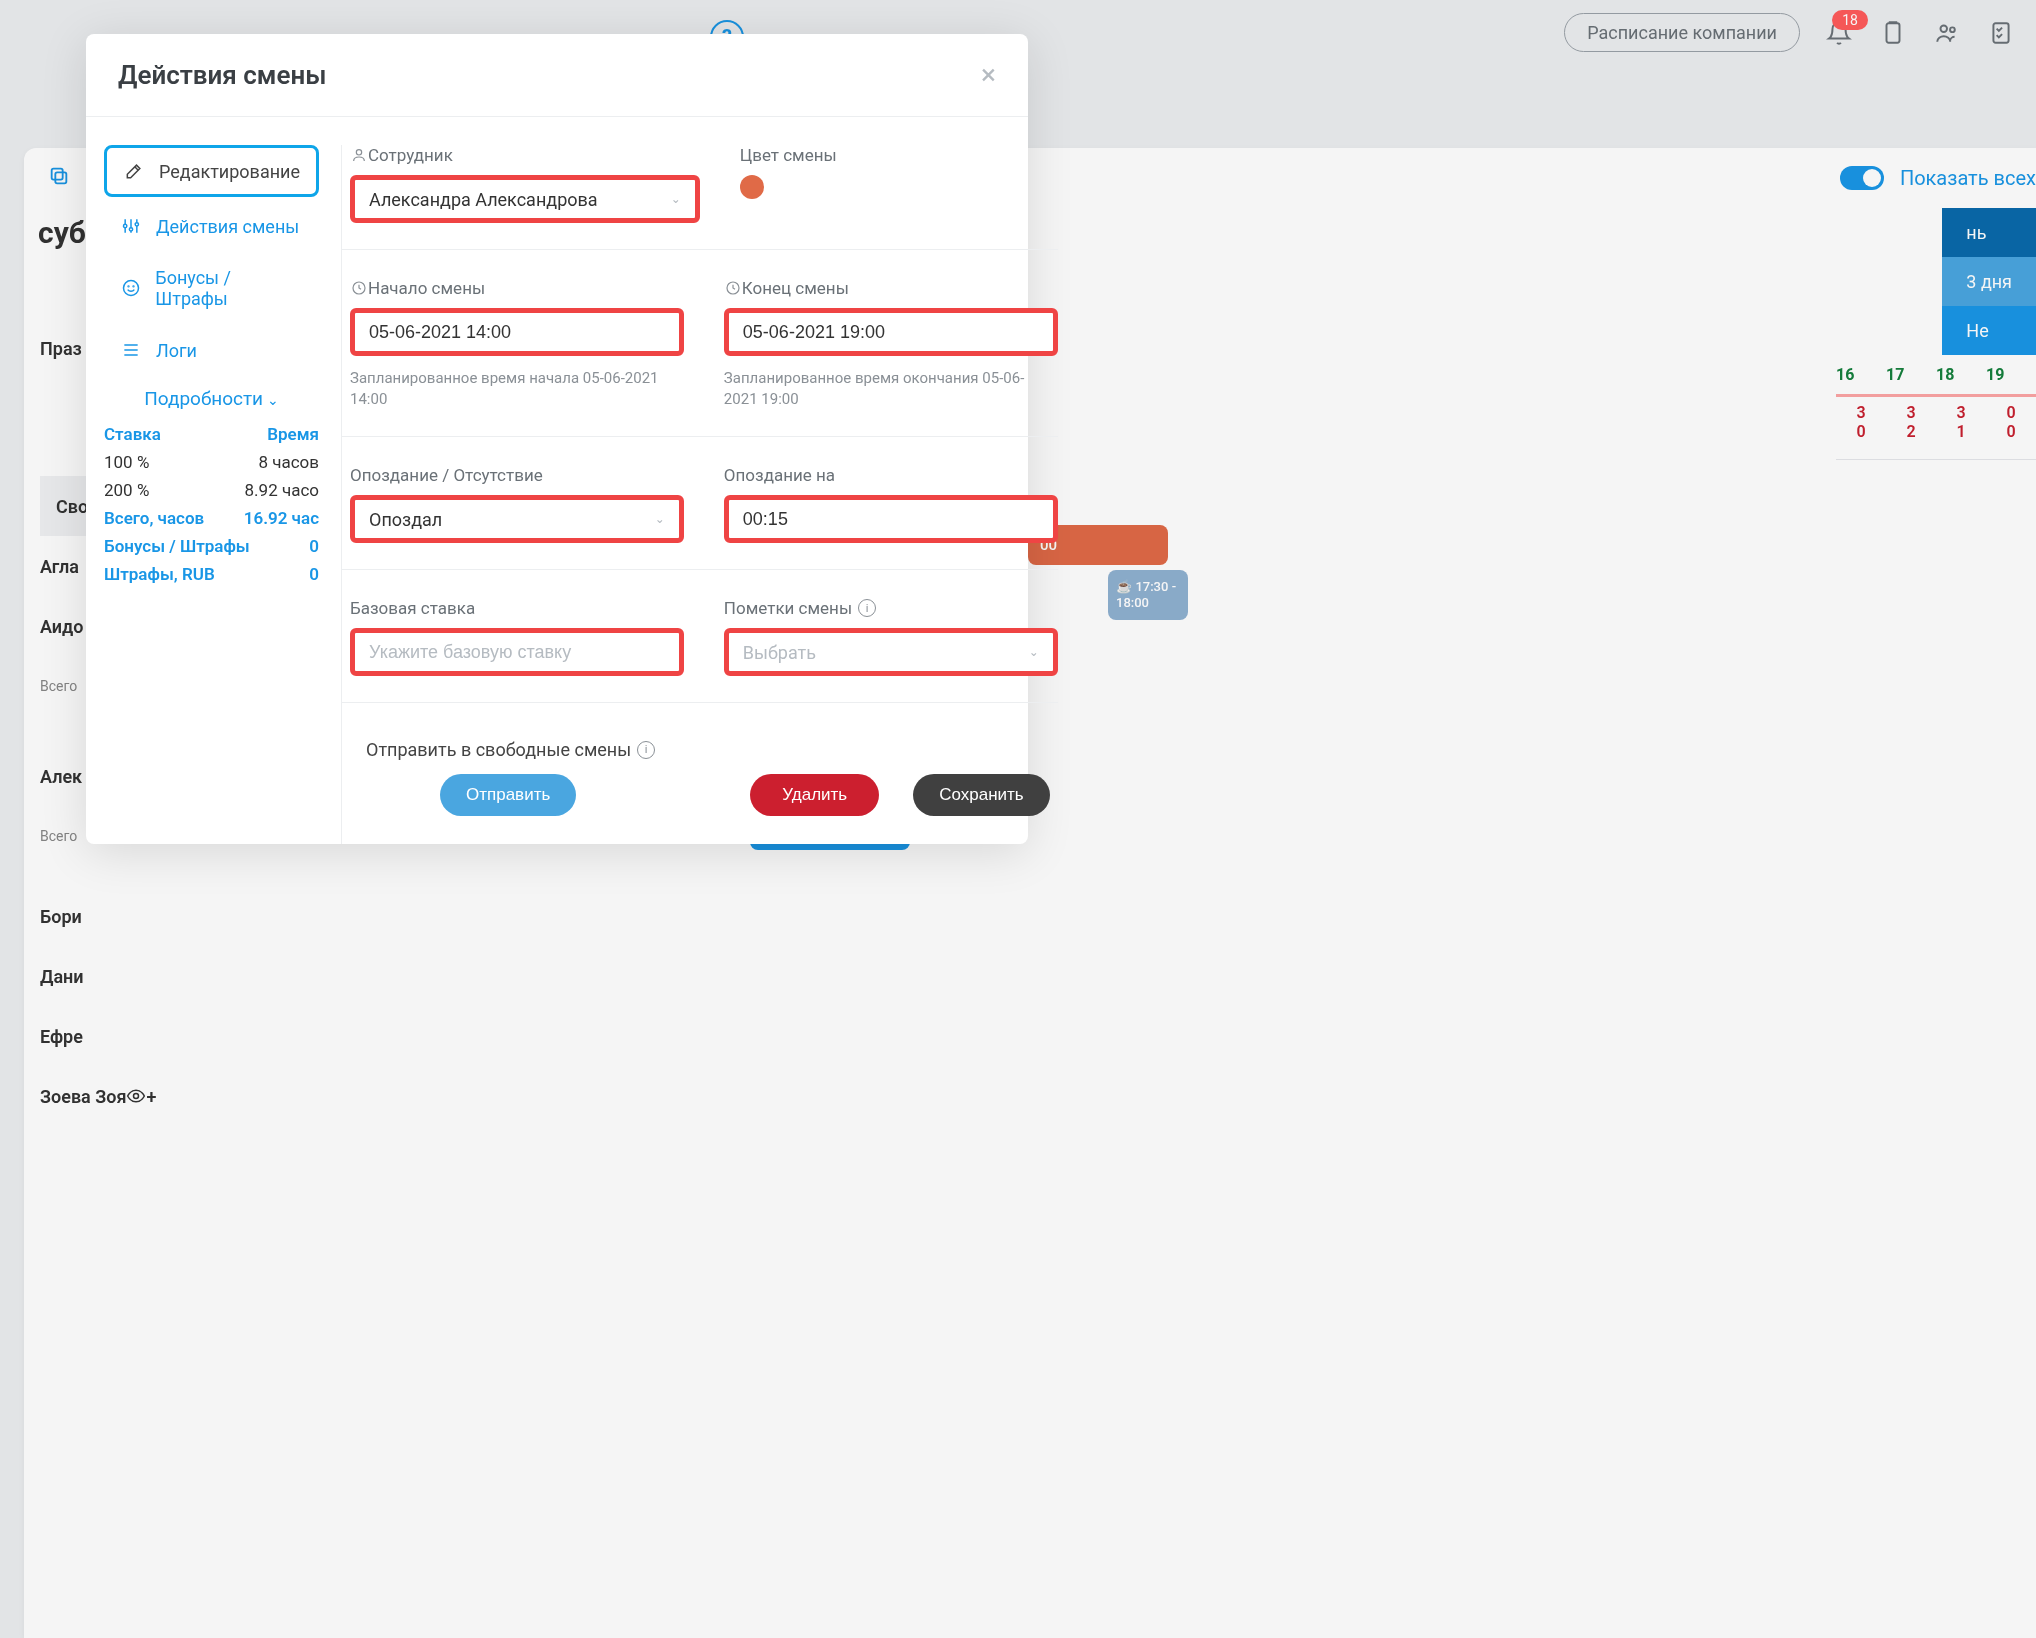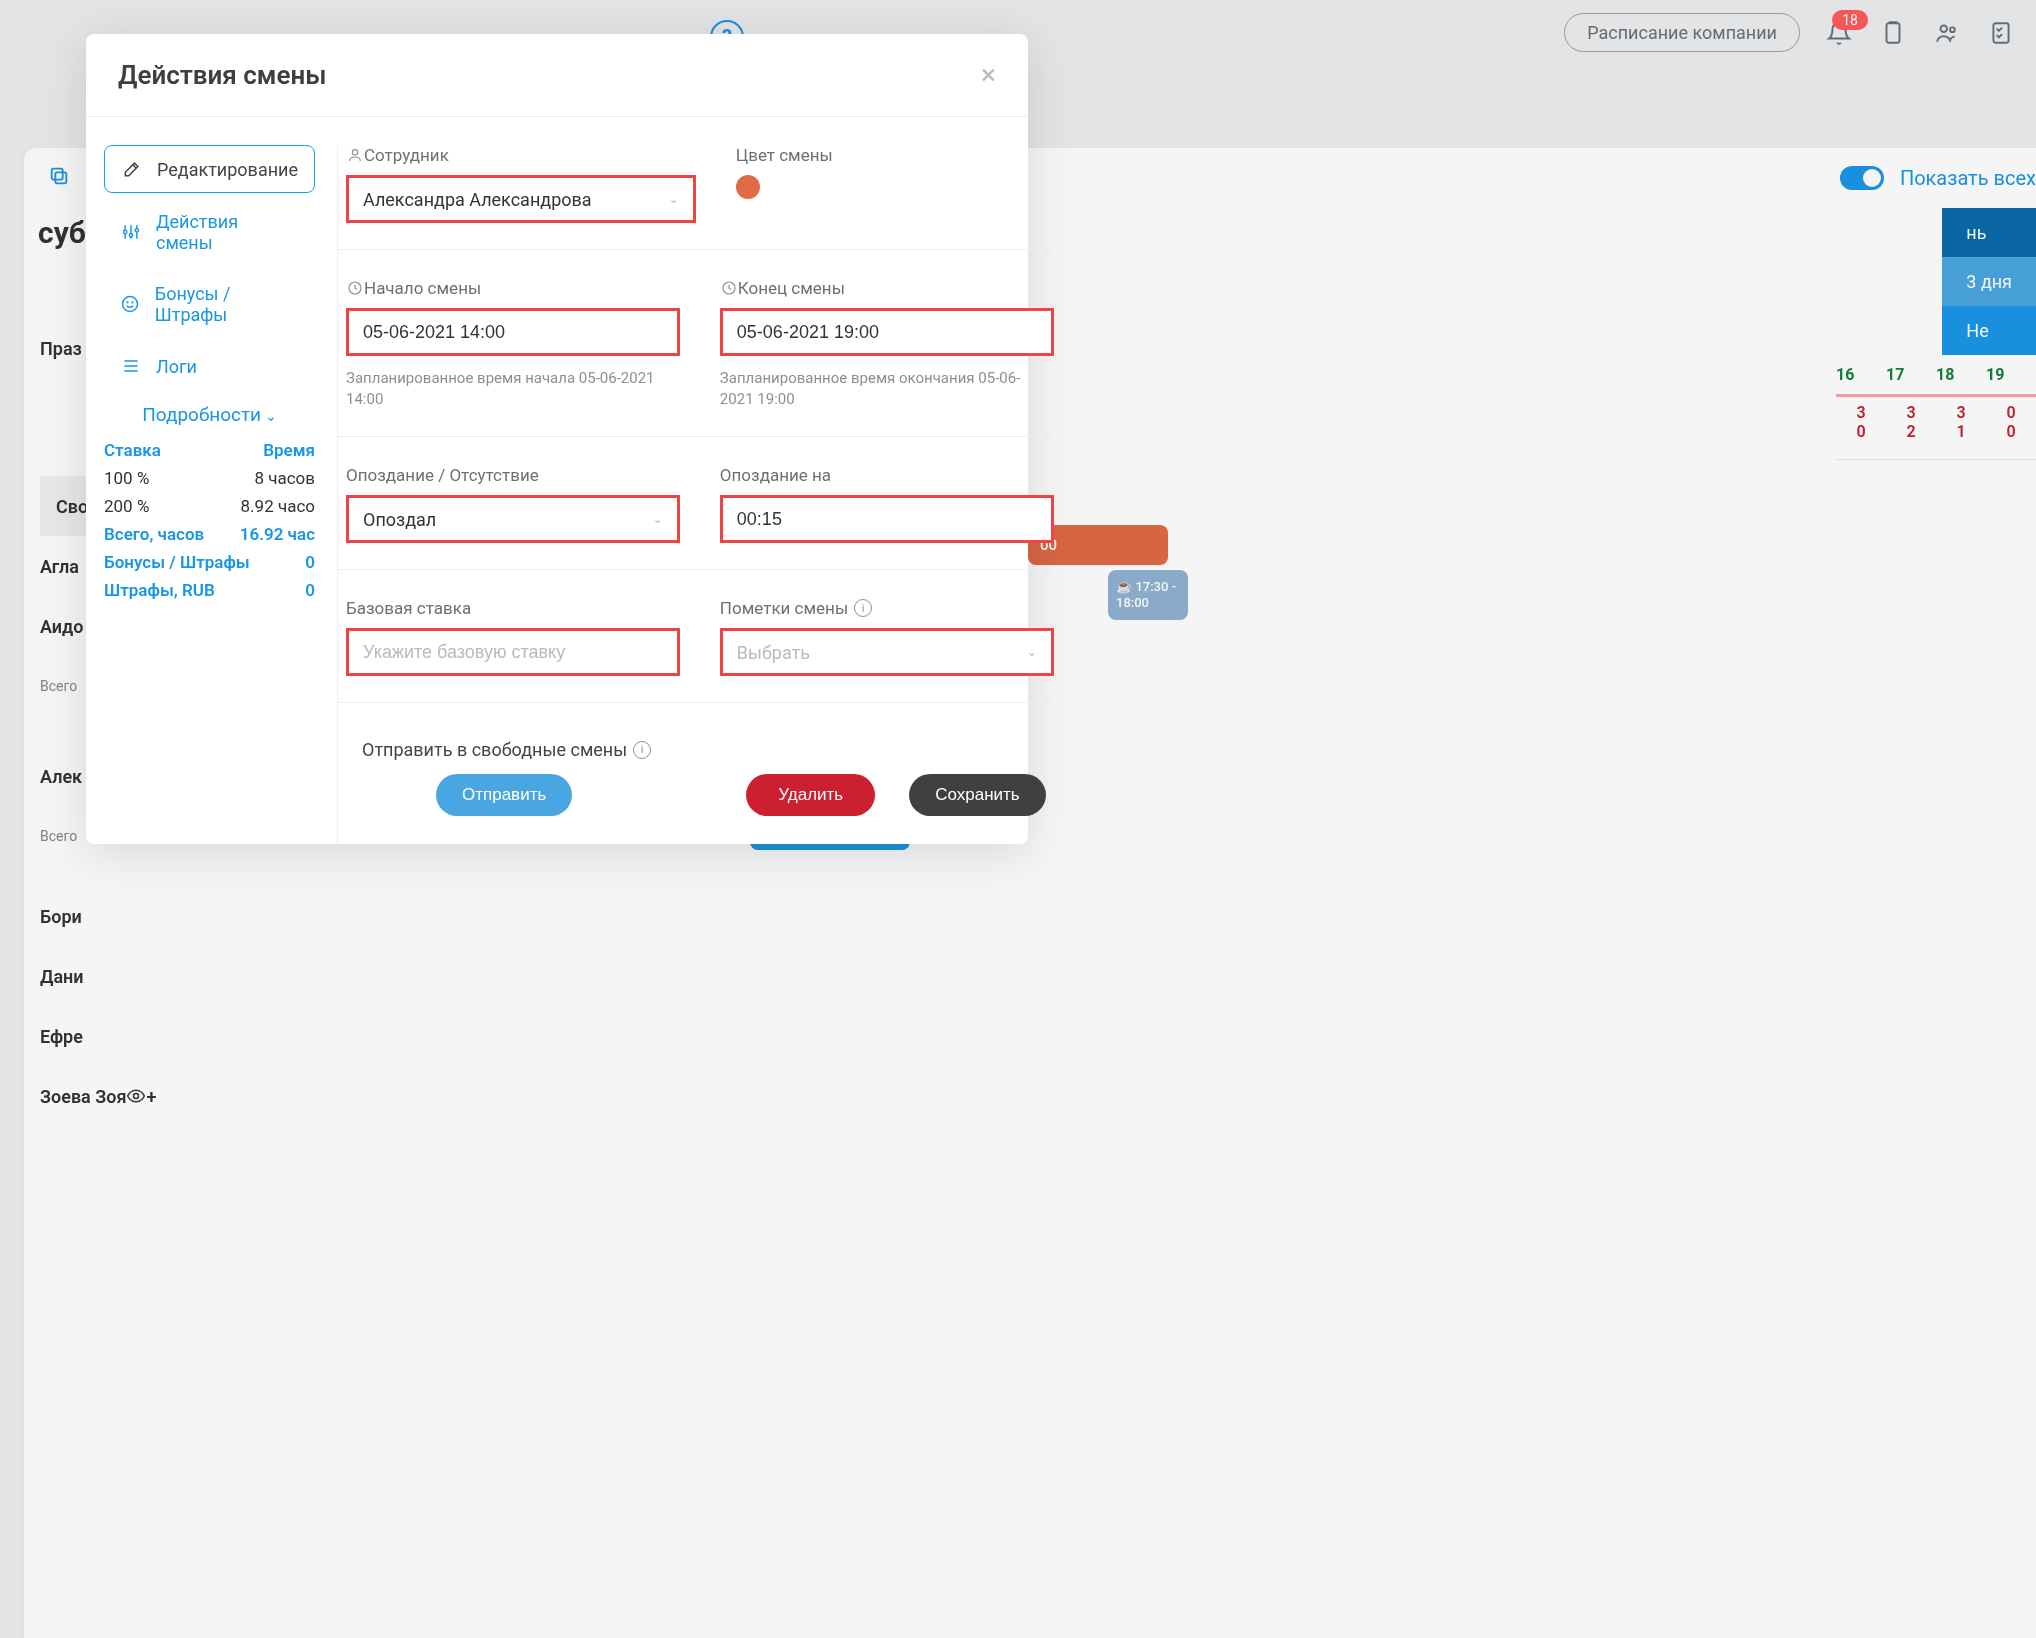--- a/index.html
+++ b/index.html
@@ -38,38 +38,38 @@
   
   .modal-backdrop { position:absolute; inset:0; background:rgba(0,0,0,0.04); }
   .modal { position:absolute; top:34px; left:86px; width:942px; background:#fff; border-radius:8px; box-shadow:0 8px 48px rgba(0,0,0,0.12); }
   .modal-head { display:flex; justify-content:space-between; align-items:center; padding:26px 32px; border-bottom:1px solid #eceef0; }
   .modal-title { font-size:26px; font-weight:600; color:#3a3f44; }
   .modal-close { color:#b5bbc1; font-size:28px; cursor:pointer; line-height:1; }
   .modal-body { display:flex; padding:28px 26px 0 18px; gap:22px; }
 
   .side { width:228px; }
   .side-item { display:flex; align-items:center; gap:14px; padding:12px 16px; font-size:18px; color:#1996e6; border-radius:8px; cursor:pointer; margin-bottom:6px; }
-  .side-item.active { border:1px solid #0ea5e9; color:#444; }
+  .side-item.active { border:3px solid #0ea5e9; color:#444; }
   .side-item .i { width:22px; height:22px; display:inline-flex;align-items:center;justify-content:center; }
   .details-toggle { text-align:center; margin:14px 0 10px; color:#1996e6; font-size:19px; cursor:pointer; }
   .details-toggle .chev { font-size:14px; margin-left:4px; }
   .details { font-size:17px; }
   .drow { display:flex; justify-content:space-between; padding:4px 0; }
   .drow.hl { color:#1996e6; font-weight:600; }
   .drow .lab { }
   .drow .val { text-align:right; }
 
   .main { flex:1; border-left:1px solid #eceef0; padding-left:0; }
   .section { padding:0 0 26px 8px; border-bottom:1px solid #eceef0; margin-bottom:28px; }
   .section:last-of-type { border-bottom:none; margin-bottom:0; }
   .row2 { display:flex; gap:40px; }
   .field { flex:1; }
   .flabel { font-size:17px; color:#6a7177; margin-bottom:10px; display:flex; align-items:center; gap:0; }
   .flabel .ic { width:18px; height:18px; color:#8a9096; display:inline-flex;align-items:center;justify-content:center; }
-  .select, .input { width:100%; height:48px; border:3px solid #ef4444; border-radius:0; padding:0 14px; font-size:18px; color:#333; background:#fff; display:flex; align-items:center; justify-content:space-between; }
+  .select, .input { width:100%; height:48px; border:5px solid #ef4444; border-radius:6px; padding:0 14px; font-size:18px; color:#333; background:#fff; display:flex; align-items:center; justify-content:space-between; }
   .select .caret { color:#b5bbc1; font-size:12px; }
   input.input { outline:none; }
   input.input::placeholder { color:#b5bbc1; }
   .select.ph { color:#b5bbc1; }
   .hint { font-size:15px; color:#8a9096; margin-top:12px; line-height:1.4; }
   .color-dot { width:24px; height:24px; border-radius:50%; background:#e06a47; margin-top:6px; }
   .info-ic { width:18px;height:18px;border:1.5px solid #8a9096;border-radius:50%;display:inline-flex;align-items:center;justify-content:center;font-size:11px;color:#8a9096;margin-left:6px; }
 
   .footer-row { padding:8px 8px 28px; }
   .send-label { display:flex; align-items:center; font-size:18px; color:#444; margin:0 0 14px 16px; }

